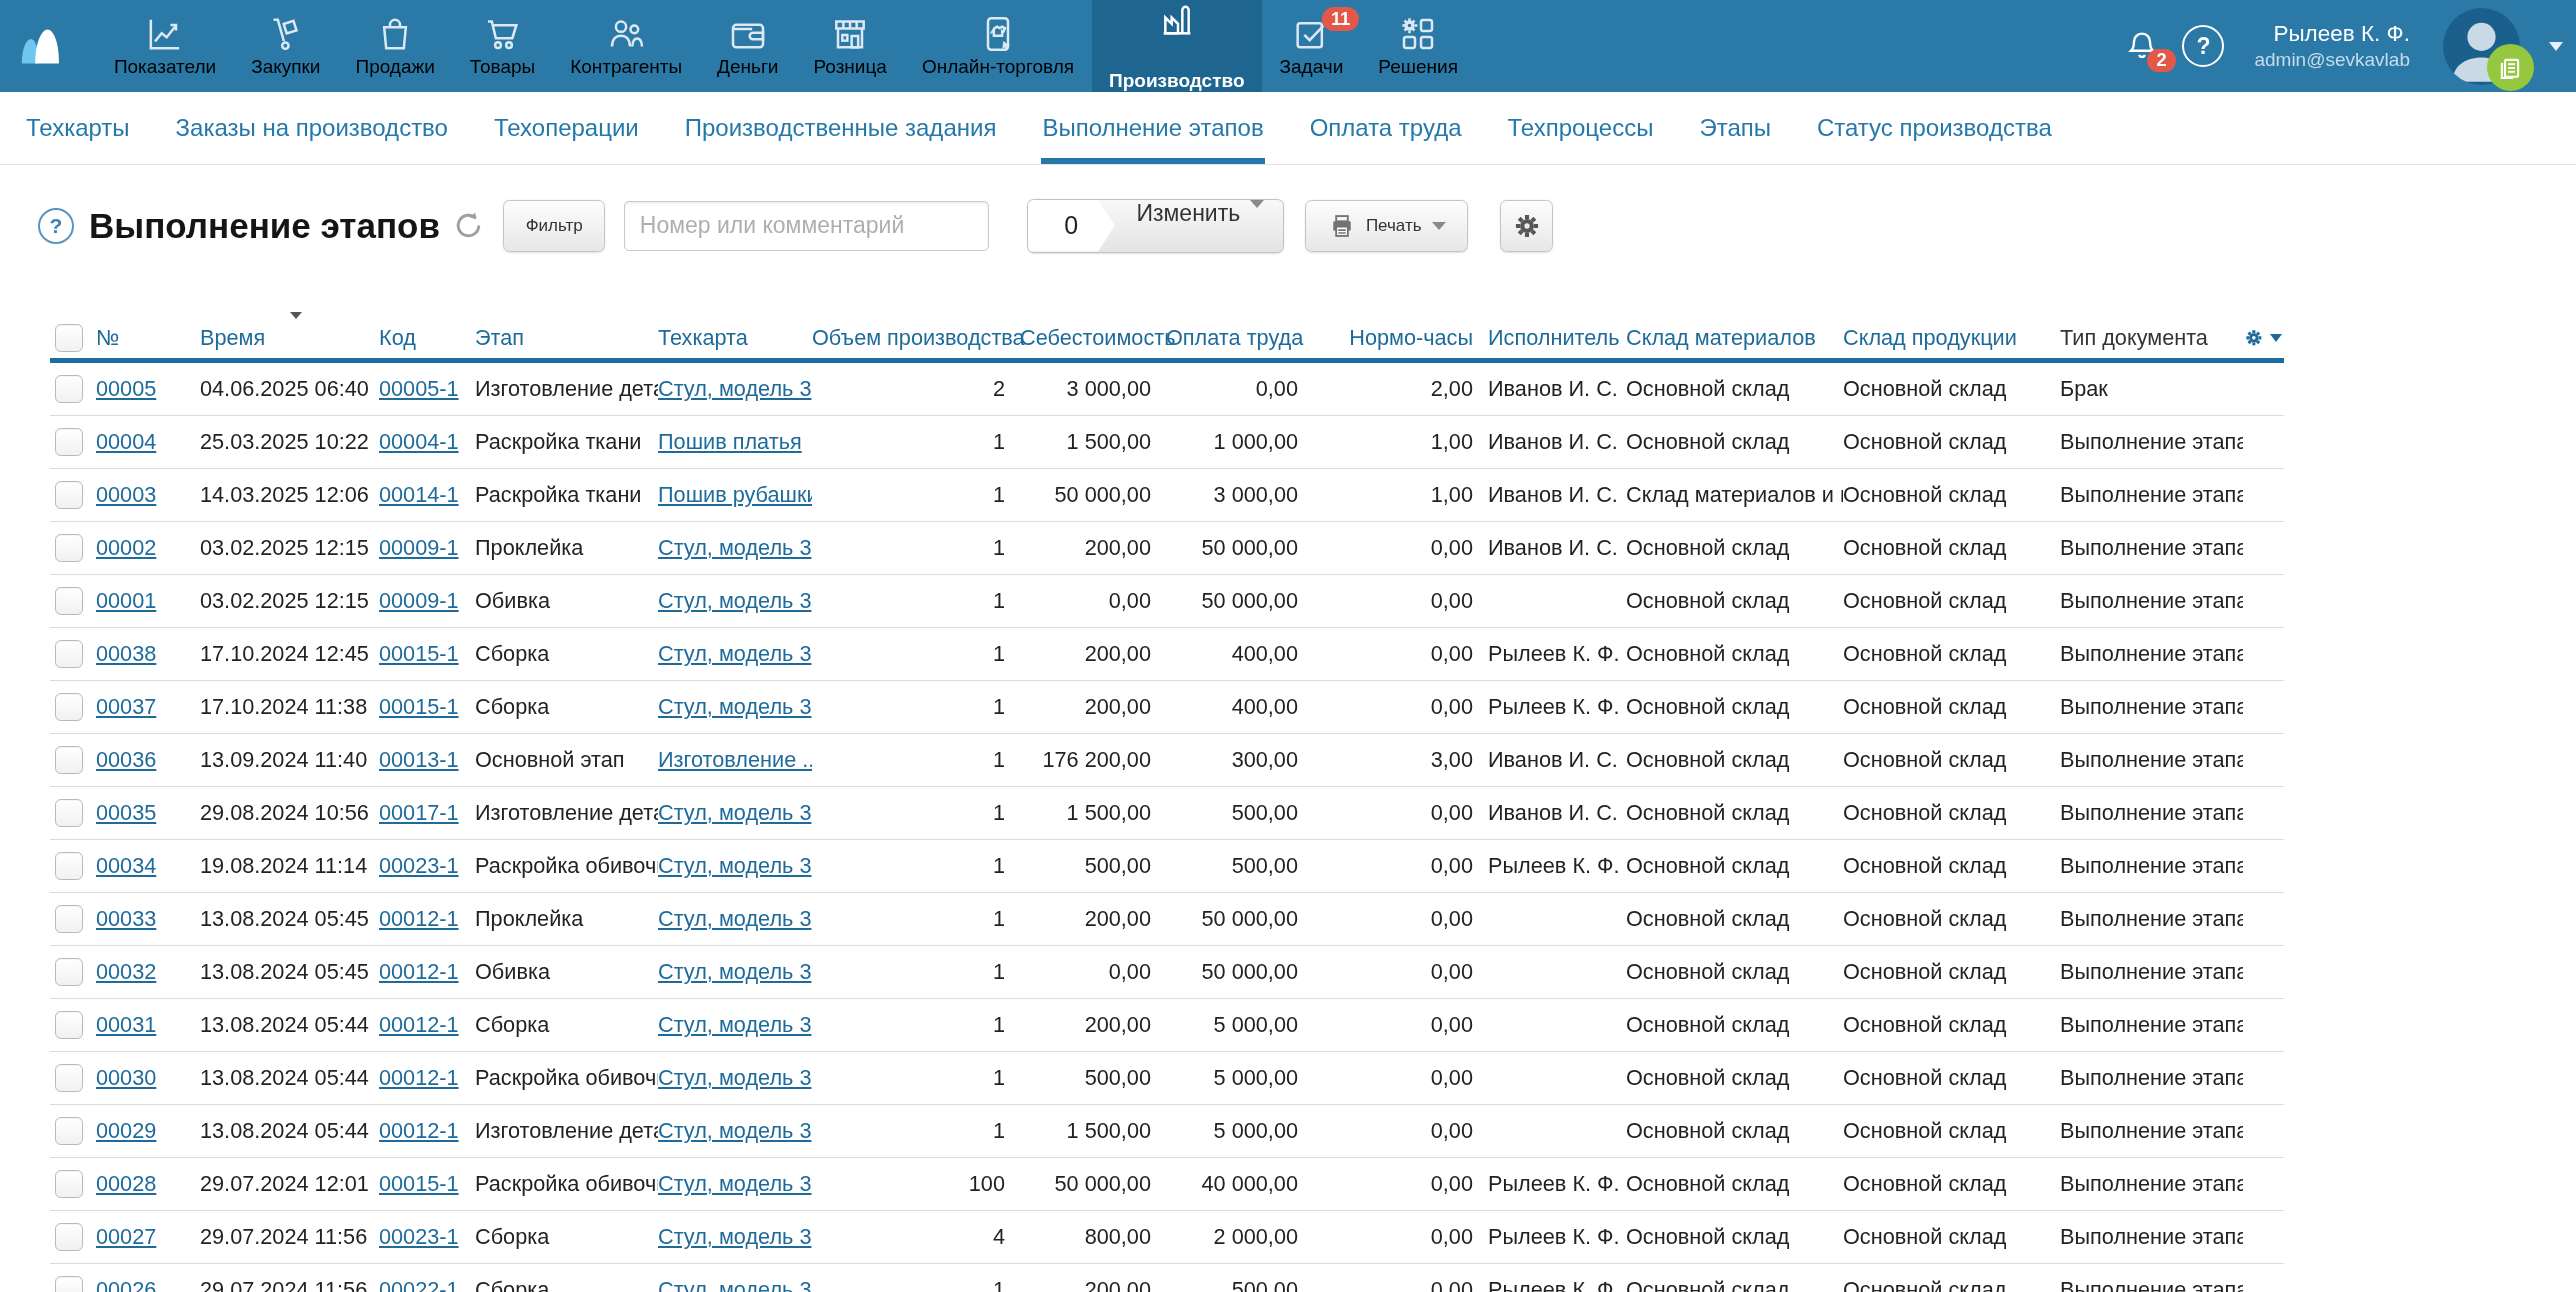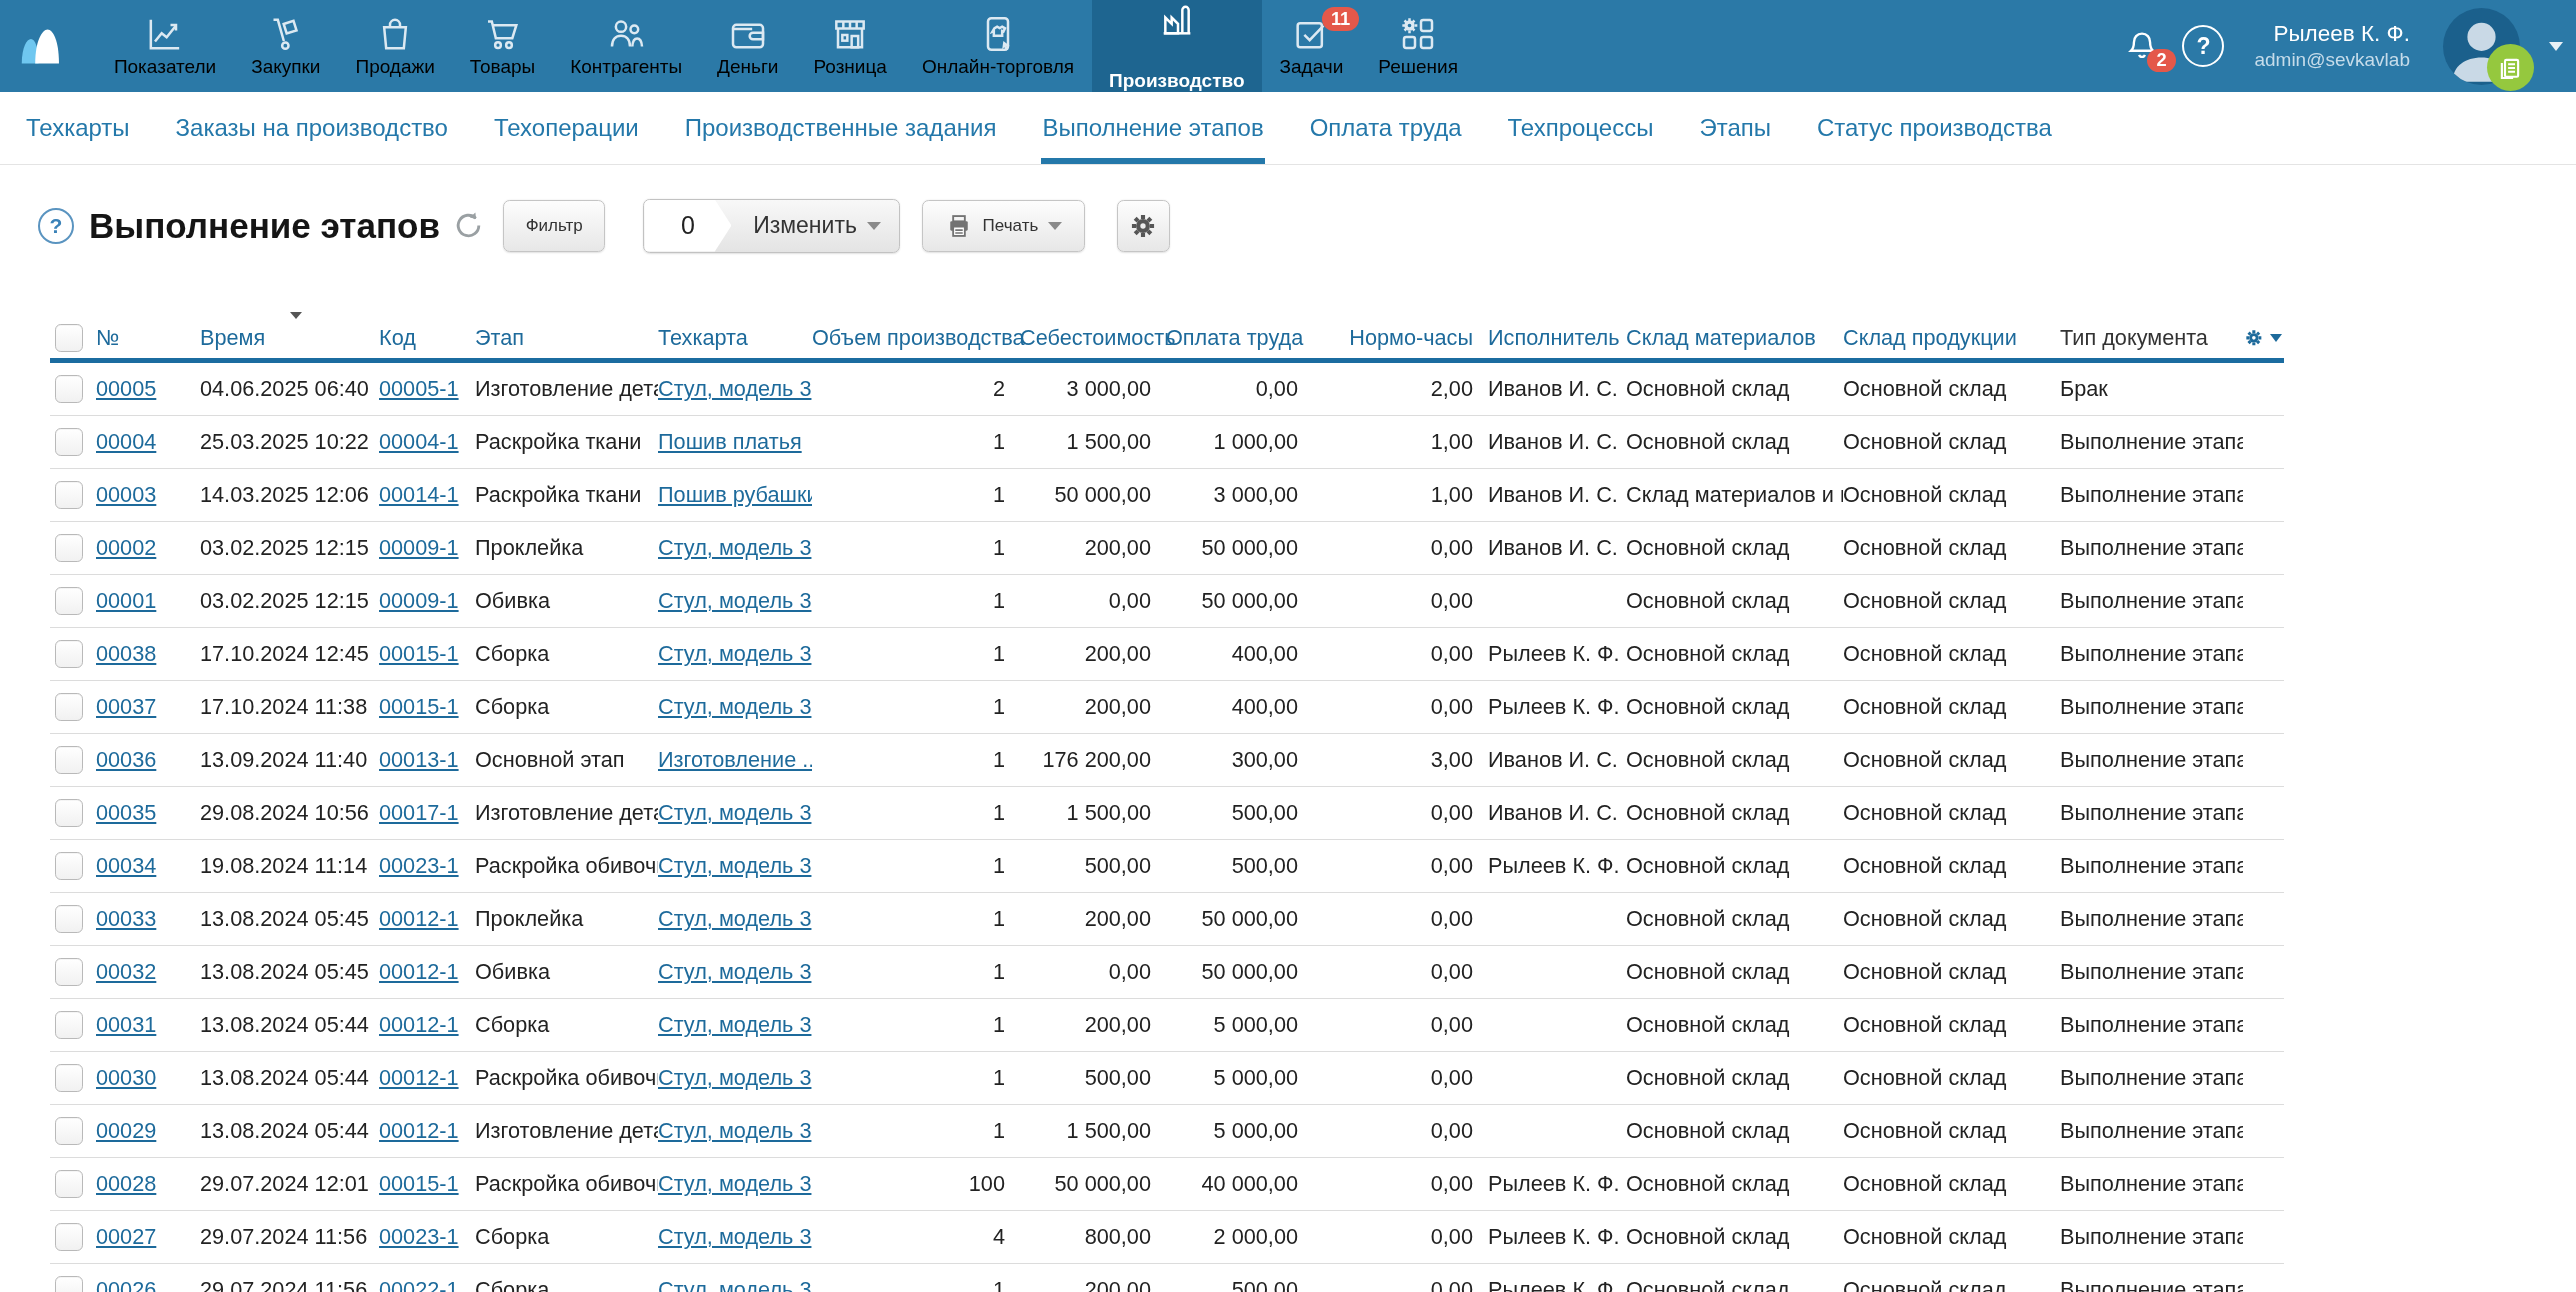--- a/index.html
+++ b/index.html
@@ -52,21 +52,21 @@
     padding:0 21.7px;cursor:pointer;white-space:nowrap;}
   .search{height:48px;width:333px;margin-left:18.3px;border:0.8px solid #c9c9c9;border-radius:5px;
     box-shadow:inset 0 1.7px 2.5px rgba(0,0,0,.07);font-size:23px;padding:0 15px;color:#333;outline:none;
     font-family:inherit;}
   .search::placeholder{color:#aeaeae;}
   .combo{display:inline-flex;height:52px;margin-left:38px;border:0.8px solid #c2c2c2;border-radius:6.7px;
     overflow:hidden;background:linear-gradient(#f8f8f8,#e4e4e4);box-shadow:0 0.8px 1.7px rgba(0,0,0,.12);cursor:pointer;}
   .combo .count{width:87px;background:#fff;display:flex;align-items:center;justify-content:center;
     font-size:25px;color:#222;position:relative;
     clip-path:polygon(0 0,calc(100% - 16.7px) 0,100% 50%,calc(100% - 16.7px) 100%,0 100%);}
-  .combo .act{display:flex;align-items:center;padding:0 18.3px 0 21.7px;font-size:23px;color:#333;gap:10px;}
+  .combo .act{display:flex;align-items:flex-start;padding:0 18.3px 0 21.7px;font-size:23px;color:#333;gap:10px;}
   .caret{width:0;height:0;border-left:7.5px solid transparent;border-right:7.5px solid transparent;border-top:8.3px solid #8a8a8a;}
   .btn.print{margin-left:21.7px;gap:10px;}
   .btn.gear-btn{margin-left:32px;width:53px;padding:0;}
   
   .table{margin:65px 0 0 50px;width:2234px;border-bottom:2.5px solid #bdbdbd;
     --cols:46px 104px 179px 96px 183px 154px 208px 146px 147px 175px 138px 217px 217px 183px 42px;}
   .thead{display:grid;grid-template-columns:var(--cols);height:40px;align-items:center;
     border-bottom:5px solid #1b6ca0;font-size:21.7px;}
   .th{color:#1d6a9b;white-space:nowrap;cursor:pointer;position:relative;}
   .th.plain{color:#333;cursor:default;}
@@ -253,20 +253,21 @@
 </div>
 
 <div class="toolbar">
   <div class="help-small">?</div>
   <h1 class="page-title">Выполнение этапов</h1>
   <svg class="refresh" viewBox="0 0 24 24" fill="none">
     <path d="M19.5 12 a7.5 7.5 0 1 1-2.2-5.3" stroke="#9aa0a3" stroke-width="2.1"></path>
     <path d="M17.0 2.6 l.5 4.6-4.5-1 z" fill="#9aa0a3"></path>
     </svg>
   <button class="btn">Фильтр</button>
+  <input class="search" value="" placeholder="Номер или комментарий" style="">
   <div class="combo">
     <div class="count">0</div>
     <div class="act">
       <span>Изменить</span>
       <span class="caret"></span>
     </div>
   </div>
   <button class="btn print">
     <svg viewBox="0 0 24 24" width="28" height="28">
       <rect x="7" y="3.5" width="10" height="4.5" fill="none" stroke="#737373" stroke-width="1.6"></rect>

